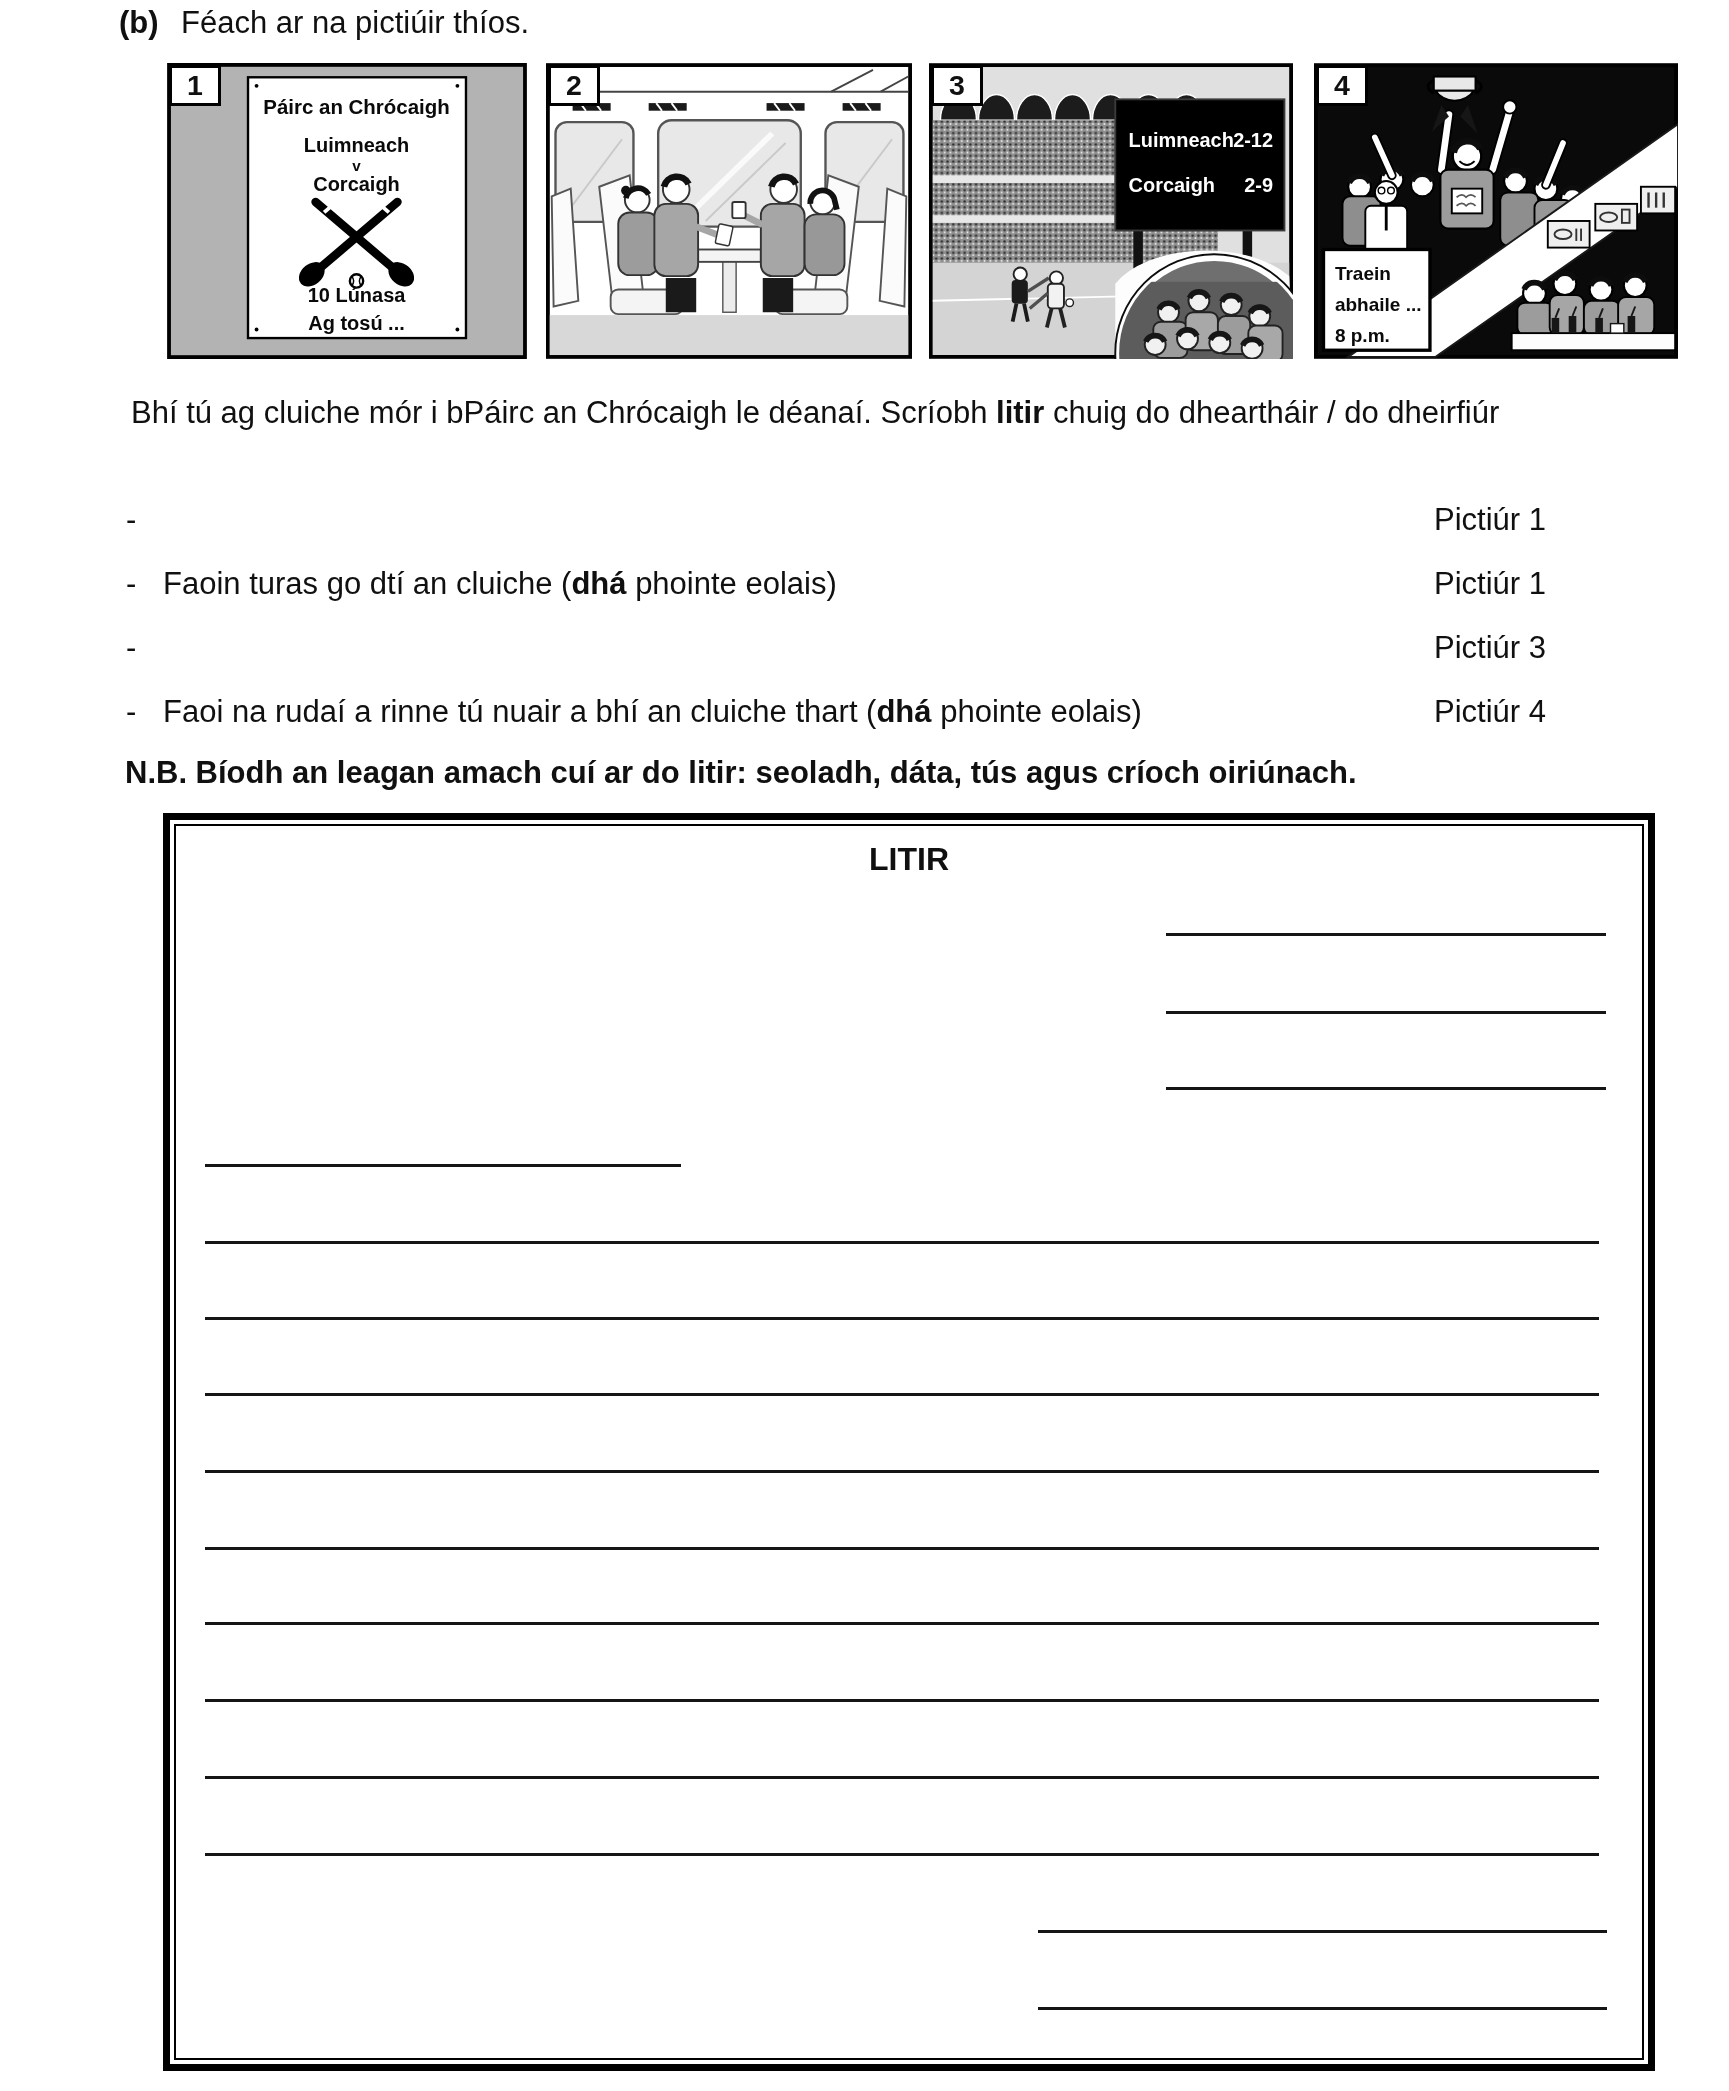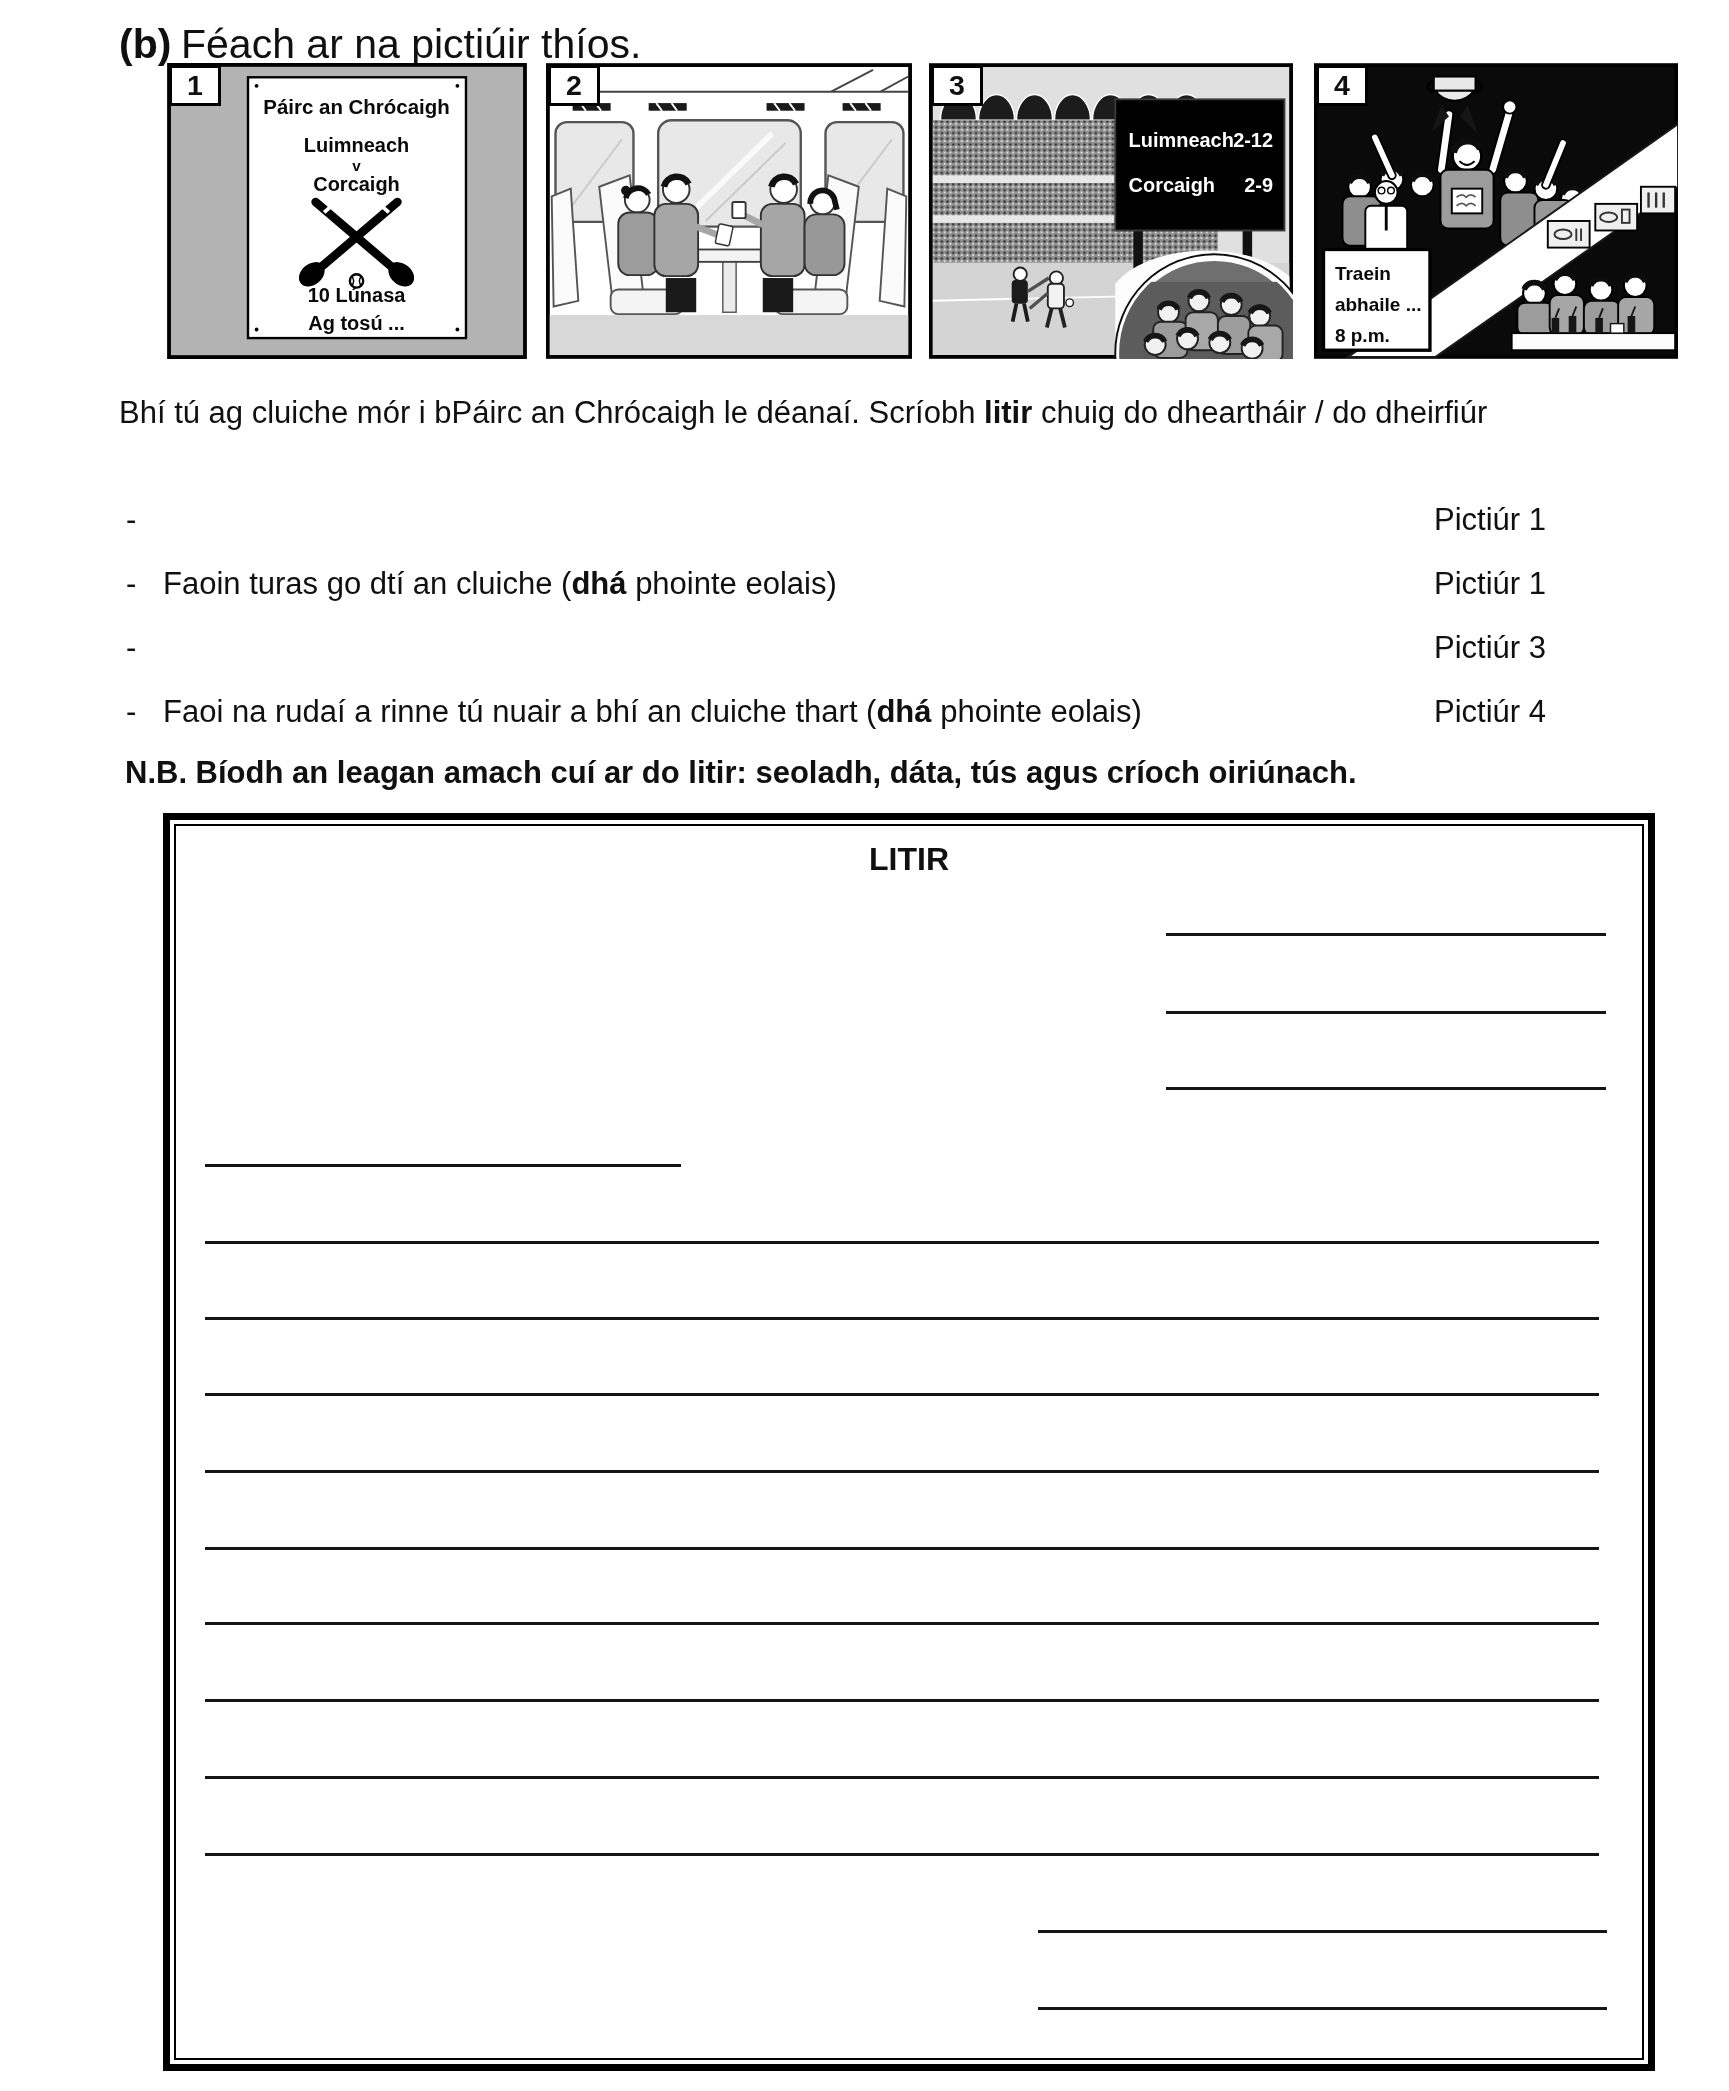--- a/index.html
+++ b/index.html
@@ -1,36 +1,36 @@
 <!DOCTYPE html>
 <html style="font-size:15px"><head>
 <meta charset="utf-8">
 <style>
   html,body{margin:0;padding:0;background:#ffffff;}
   .page{position:relative;width:1729px;height:2091px;background:#ffffff;
         font-family:"Liberation Sans",sans-serif;color:#101010;overflow:hidden;}
 
   
-  .qheader{position:absolute;top:21px;left:119px;font-size:41px;white-space:nowrap;}
+  .qheader{position:absolute;top:5px;left:119px;font-size:31px;white-space:nowrap;}
   .qlabel{display:inline-block;width:62px;font-weight:700;}
 
   
   .pictures{position:absolute;top:63px;left:167px;height:296px;display:flex;}
   .panel{position:relative;height:296px;background:#fff;}
   .panel svg{display:block;}
   .p1{width:360px;}
   .p2{width:366px;margin-left:19px;}
   .p3{width:364px;margin-left:17px;}
   .p4{width:364px;margin-left:21px;}
   .panel-num{position:absolute;top:1.9px;left:1.9px;width:46px;height:35px;background:#ffffff;
              border:3.8px solid #000;display:flex;align-items:center;justify-content:center;
              font-size:28.5px;font-weight:700;z-index:5;}
 
   
-  .intro{position:absolute;top:390px;left:119px;width:1455px;font-size:31px;line-height:46px;}
+  .intro{position:absolute;top:390px;left:131px;width:1455px;font-size:31px;line-height:46px;}
 
   
   .bullets{position:absolute;top:502px;left:126px;width:1430px;font-size:31px;}
   .bullet-row{display:flex;align-items:flex-start;height:64px;}
   .dash{display:inline-block;width:37px;}
   .bref{margin-left:auto;width:122px;white-space:nowrap;}
 
   
   .nb{position:absolute;top:755px;left:119px;font-size:31px;font-weight:700;white-space:nowrap;margin-left:6px;}
 

